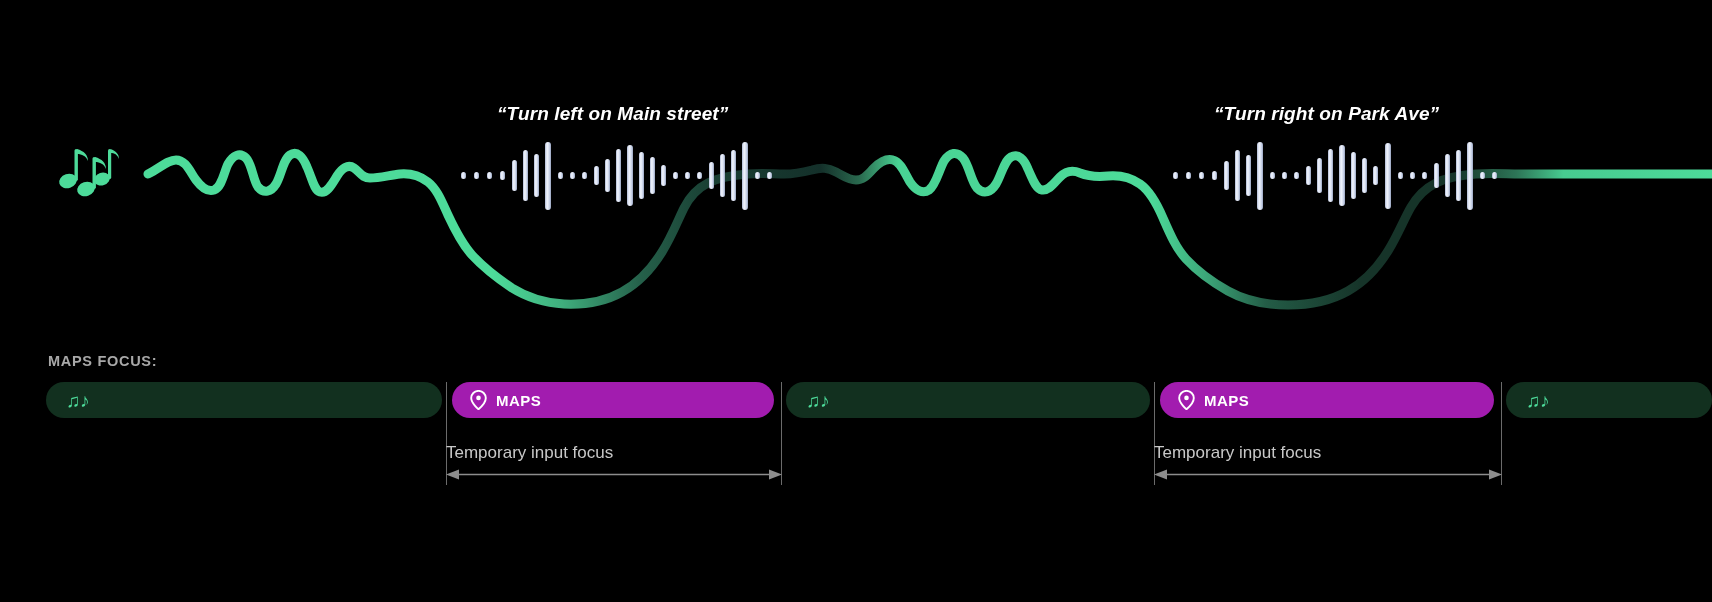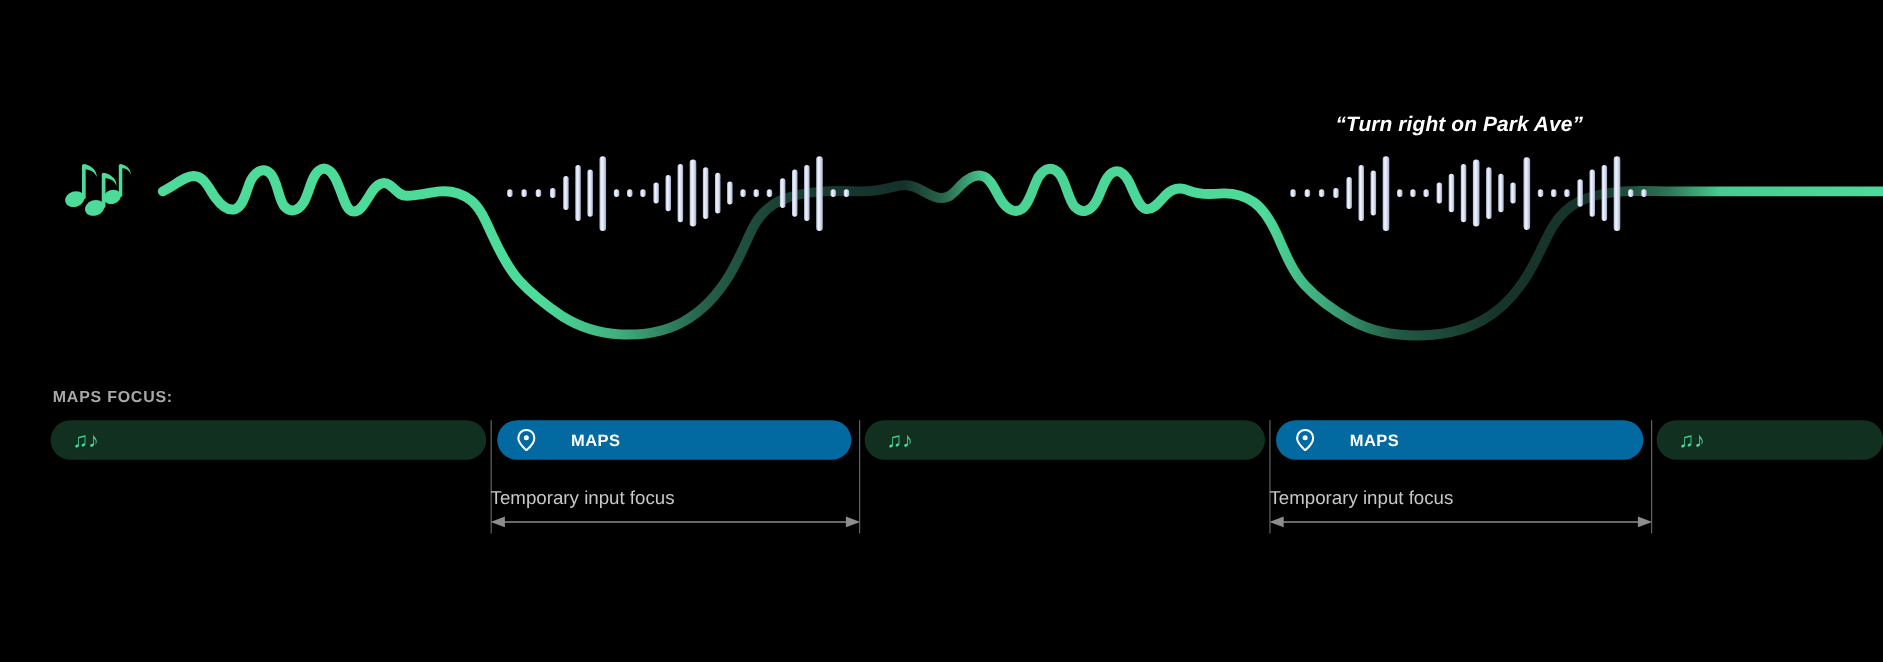--- a/index.html
+++ b/index.html
@@ -75,22 +75,21 @@
     height: 36px;
     border-radius: 18px;
     box-sizing: border-box;
     display: flex;
     align-items: center;
   }
   .pill-music {
     background: #12301f;
   }
   .pill-maps {
-    background: #0369a1;
-    gap: 23px;
+    background: #a21caf;
   }
   .pill-music .pill-note {
     color: #4ddb9a;
     font-size: 19px;
     margin-left: 20px;
     line-height: 1;
     user-select: none;
   }
   .pill-maps .pill-pin {
     margin-left: 18px;
@@ -125,20 +124,21 @@
   .anno-arrow {
     position: absolute;
     height: 11px;
   }
 </style>
 </head>
 <body>
 
 <div id="stage">
 
+  <div class="caption" id="caption-1">“Turn left on Main street”</div>
   <div class="caption" id="caption-2">“Turn right on Park Ave”</div>
 
   <div id="wave-region">
     <svg id="wave-svg" width="1712" height="330" viewBox="0 0 1712 330">
       <defs>
         <linearGradient id="gMusic" x1="0" y1="0" x2="1" y2="0">
           <stop offset="0.00" stop-color="#4ddb9a"></stop>
           <stop offset="0.22" stop-color="#4ddb9a"></stop>
           <stop offset="0.265" stop-color="#3fae7d"></stop>
           <stop offset="0.315" stop-color="#25604a"></stop>

